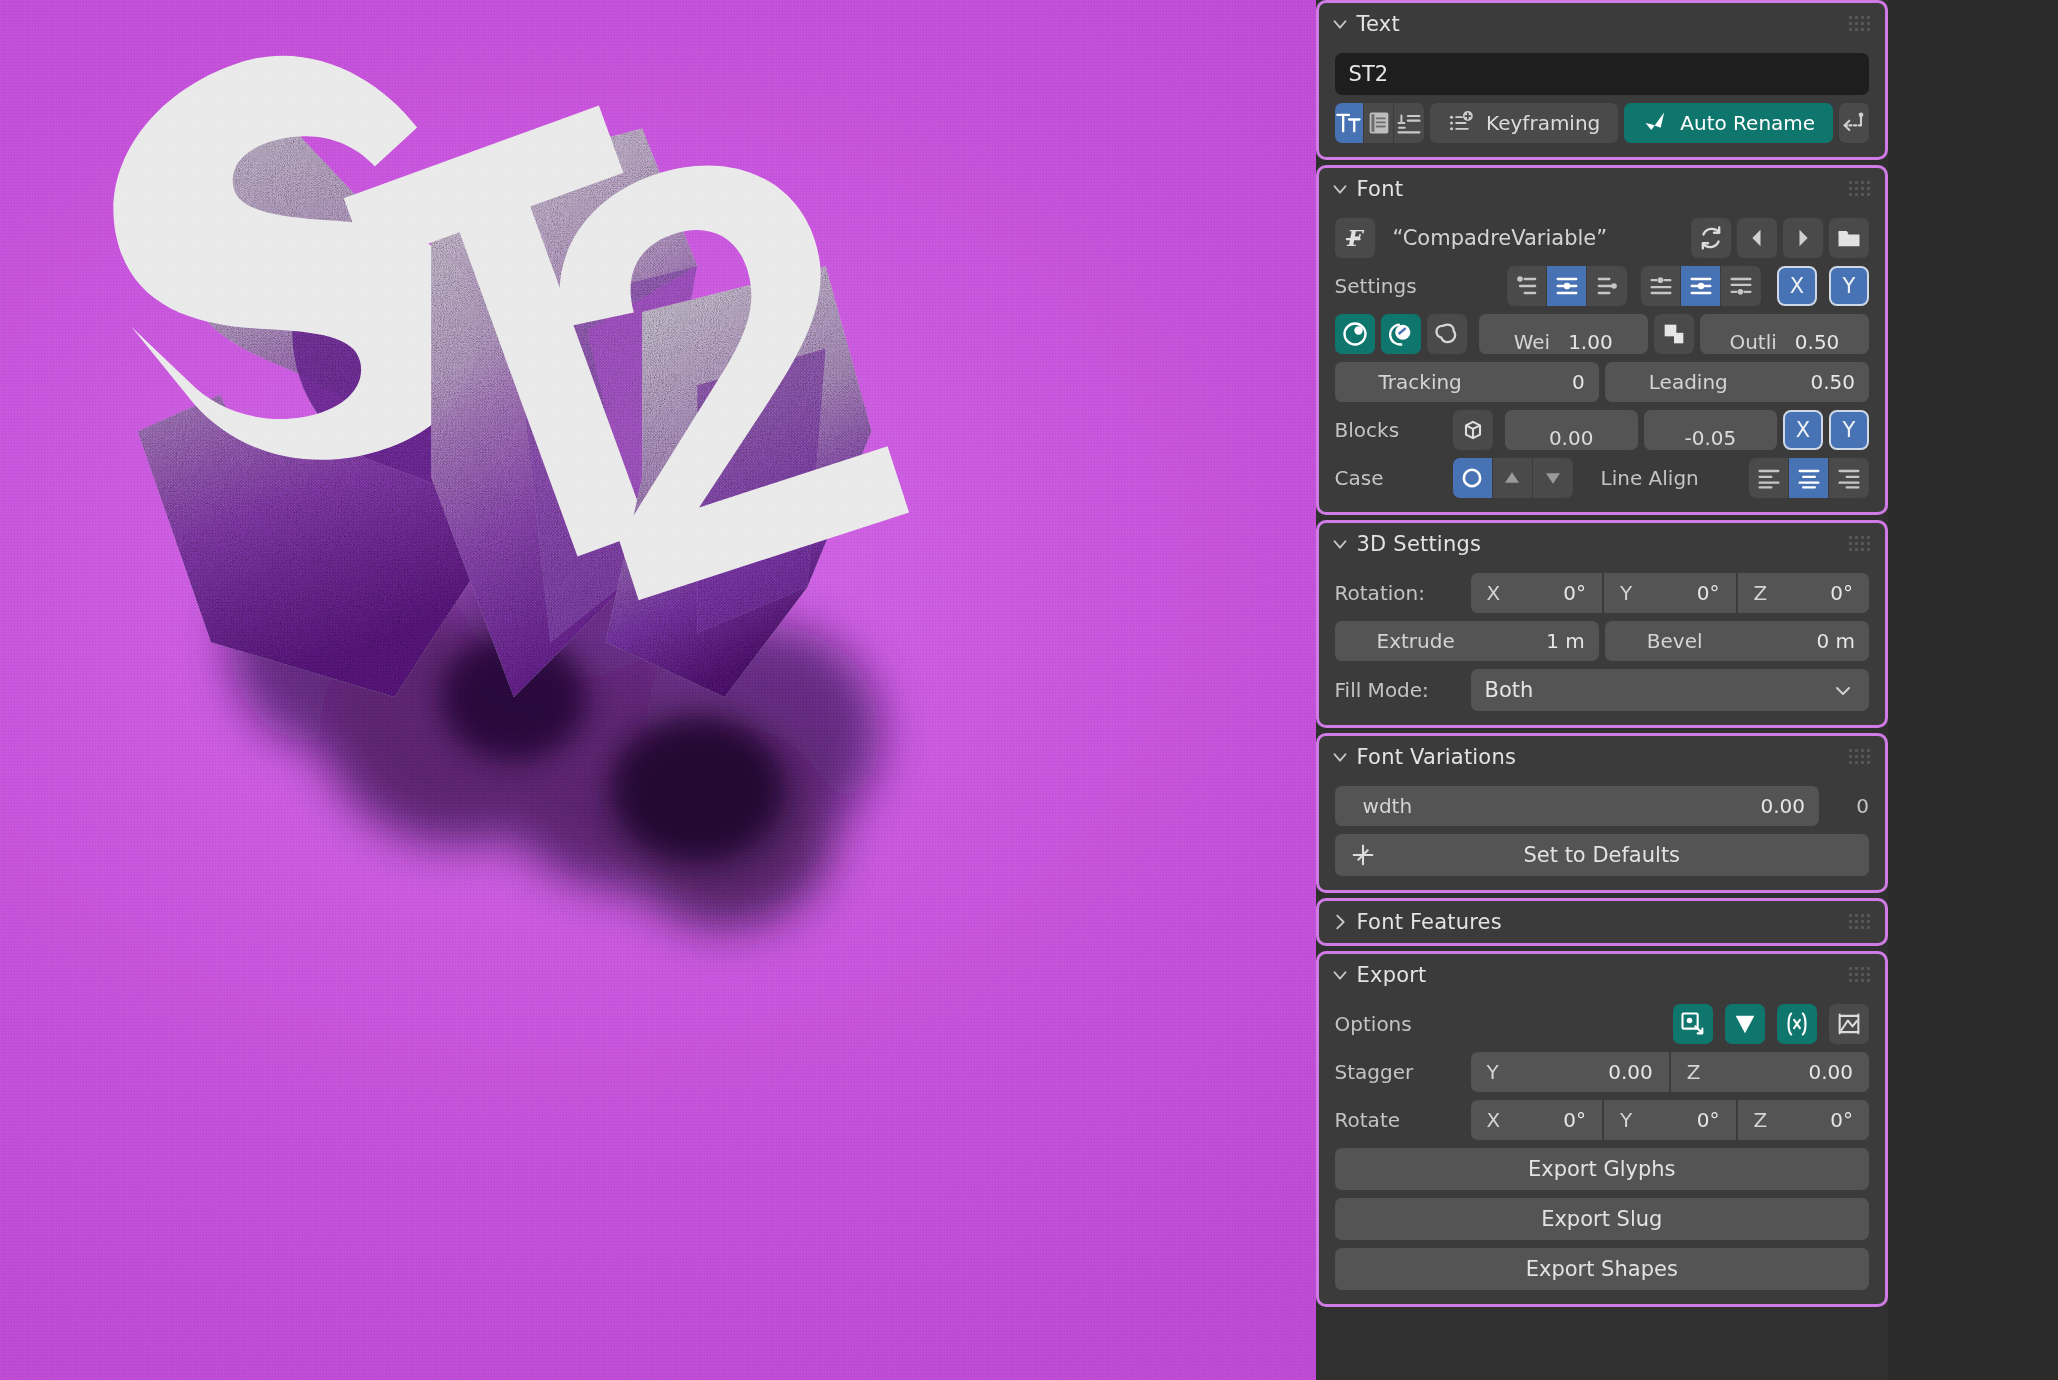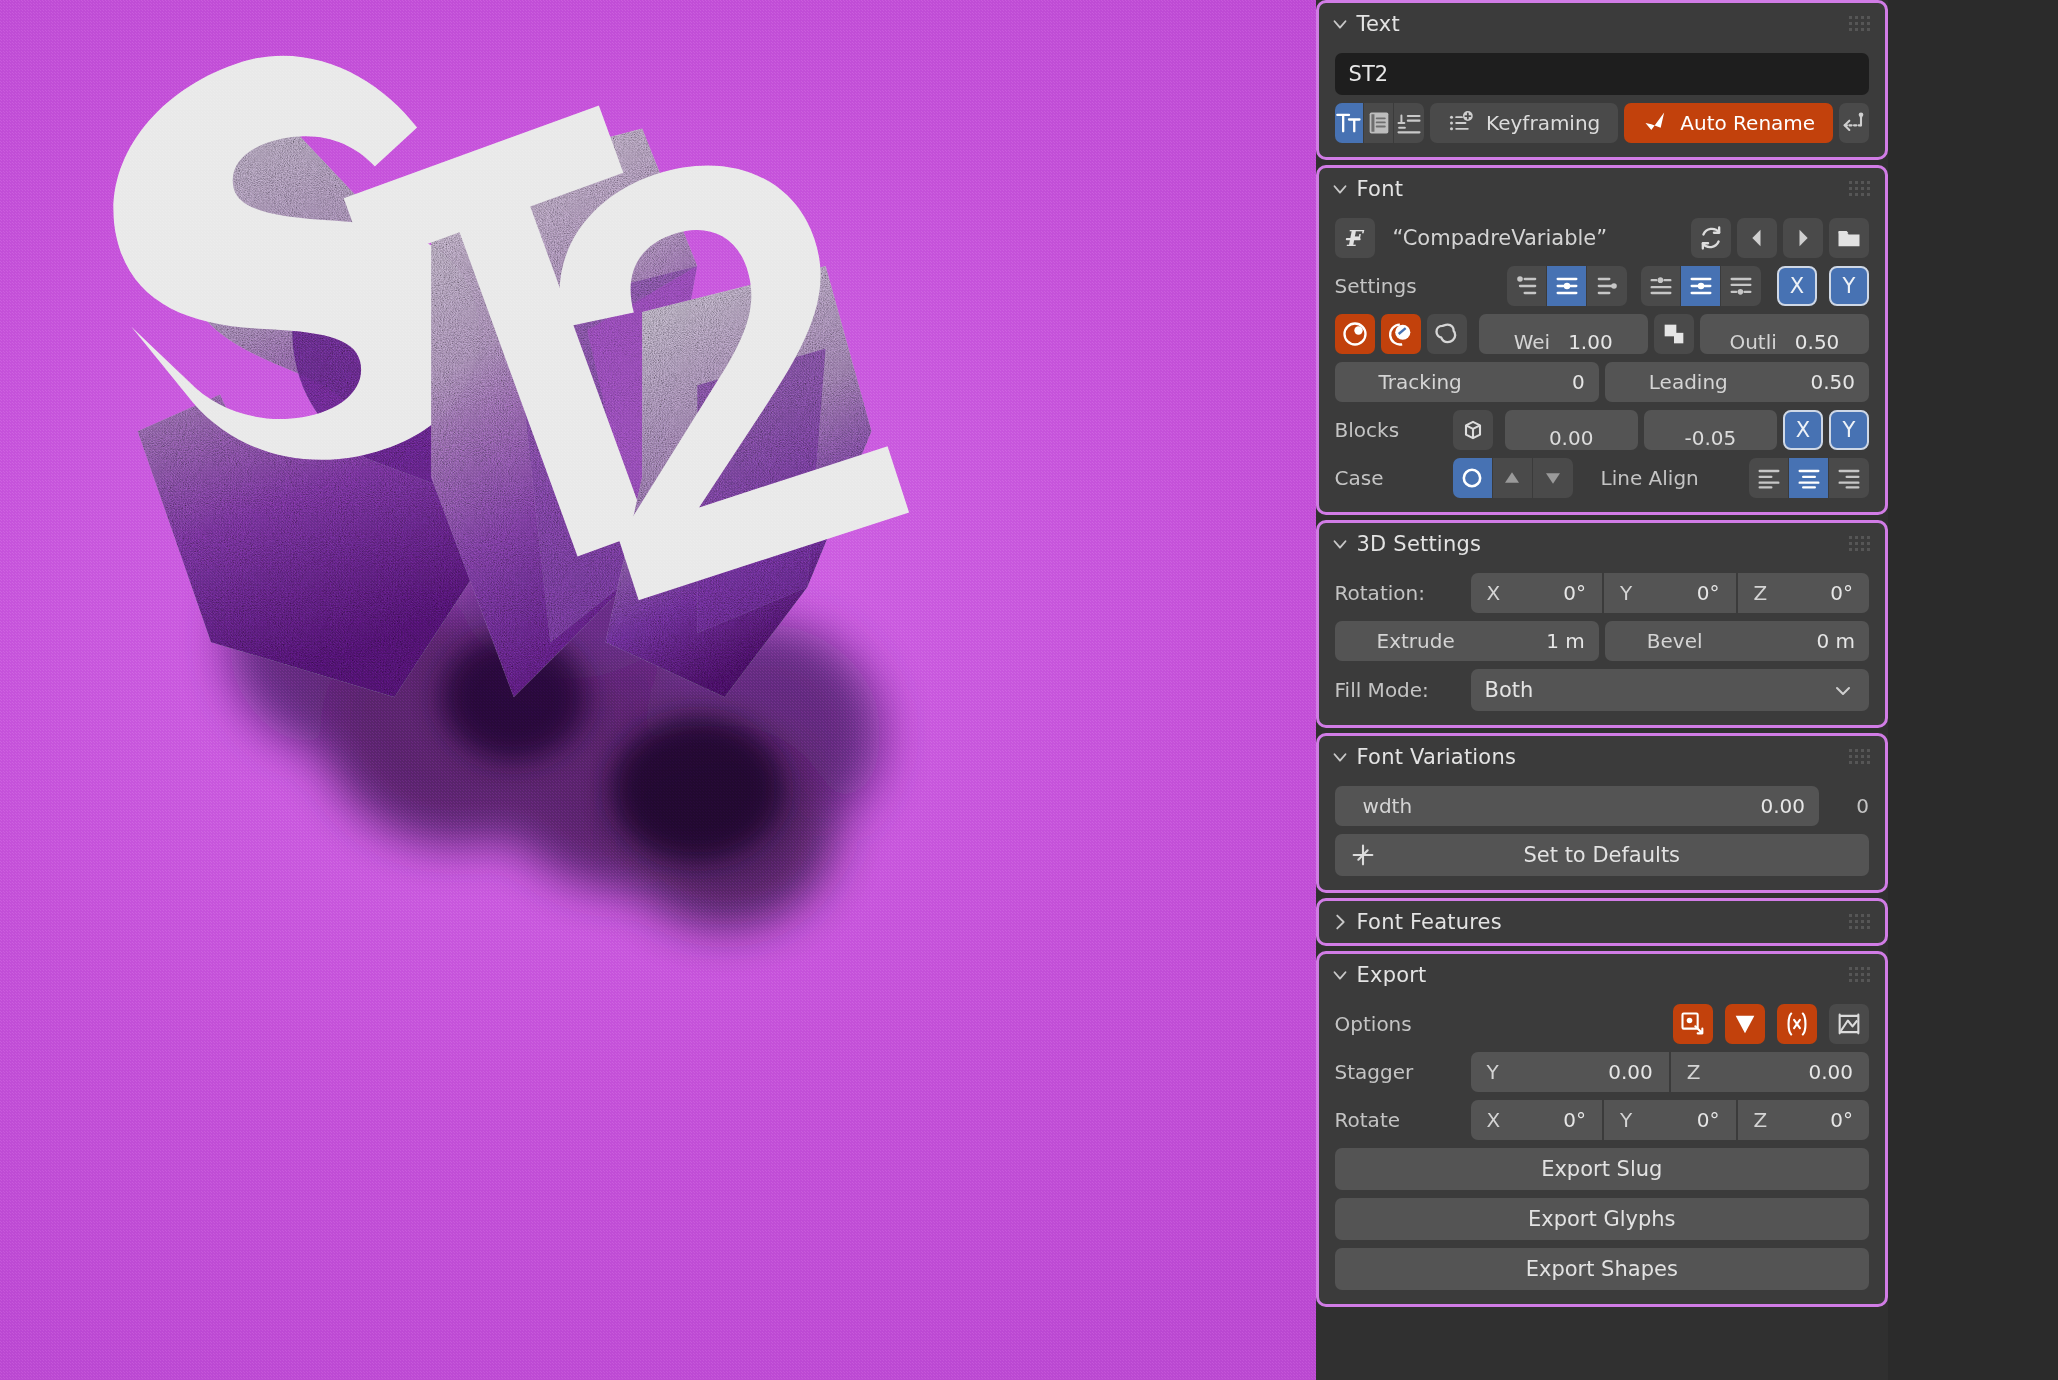--- a/index.html
+++ b/index.html
@@ -108,21 +108,21 @@
     background: #545454;
     border-radius: 7px;
     height: 40px;
     display: flex; align-items: center; justify-content: center;
     color: #dcdcdc; font-size: 20px;
     padding: 0 12px;
     cursor: pointer;
     user-select: none;
   }
   .btn.dark { background: #4a4a4a; }
-  .btn.blue { background: #c2410c; color: #fff; }
+  .btn.blue { background: #0f766e; color: #fff; }
   .btn.icon { width: 40px; padding: 0; }
 
   
   .seg { display: flex; border-radius: 7px; overflow: hidden; }
   .seg > .s {
     width: 40px; height: 40px;
     background: #4a4a4a;
     display: flex; align-items: center; justify-content: center;
     cursor: pointer;
     border-right: 1px solid #3b3b3b;
@@ -814,19 +814,19 @@
             <span class="k">Y</span>
             <span class="v">0°</span>
           </div>
           <div class="vf axis">
             <span class="k">Z</span>
             <span class="v">0°</span>
           </div>
         </div>
       </div>
 
+      <div class="fullbtn">Export Glyphs</div>
       <div class="fullbtn">Export Slug</div>
-      <div class="fullbtn">Export Glyphs</div>
       <div class="fullbtn">Export Shapes</div>
     </div>
 
   </div>
 </div>
 
 </body></html>

